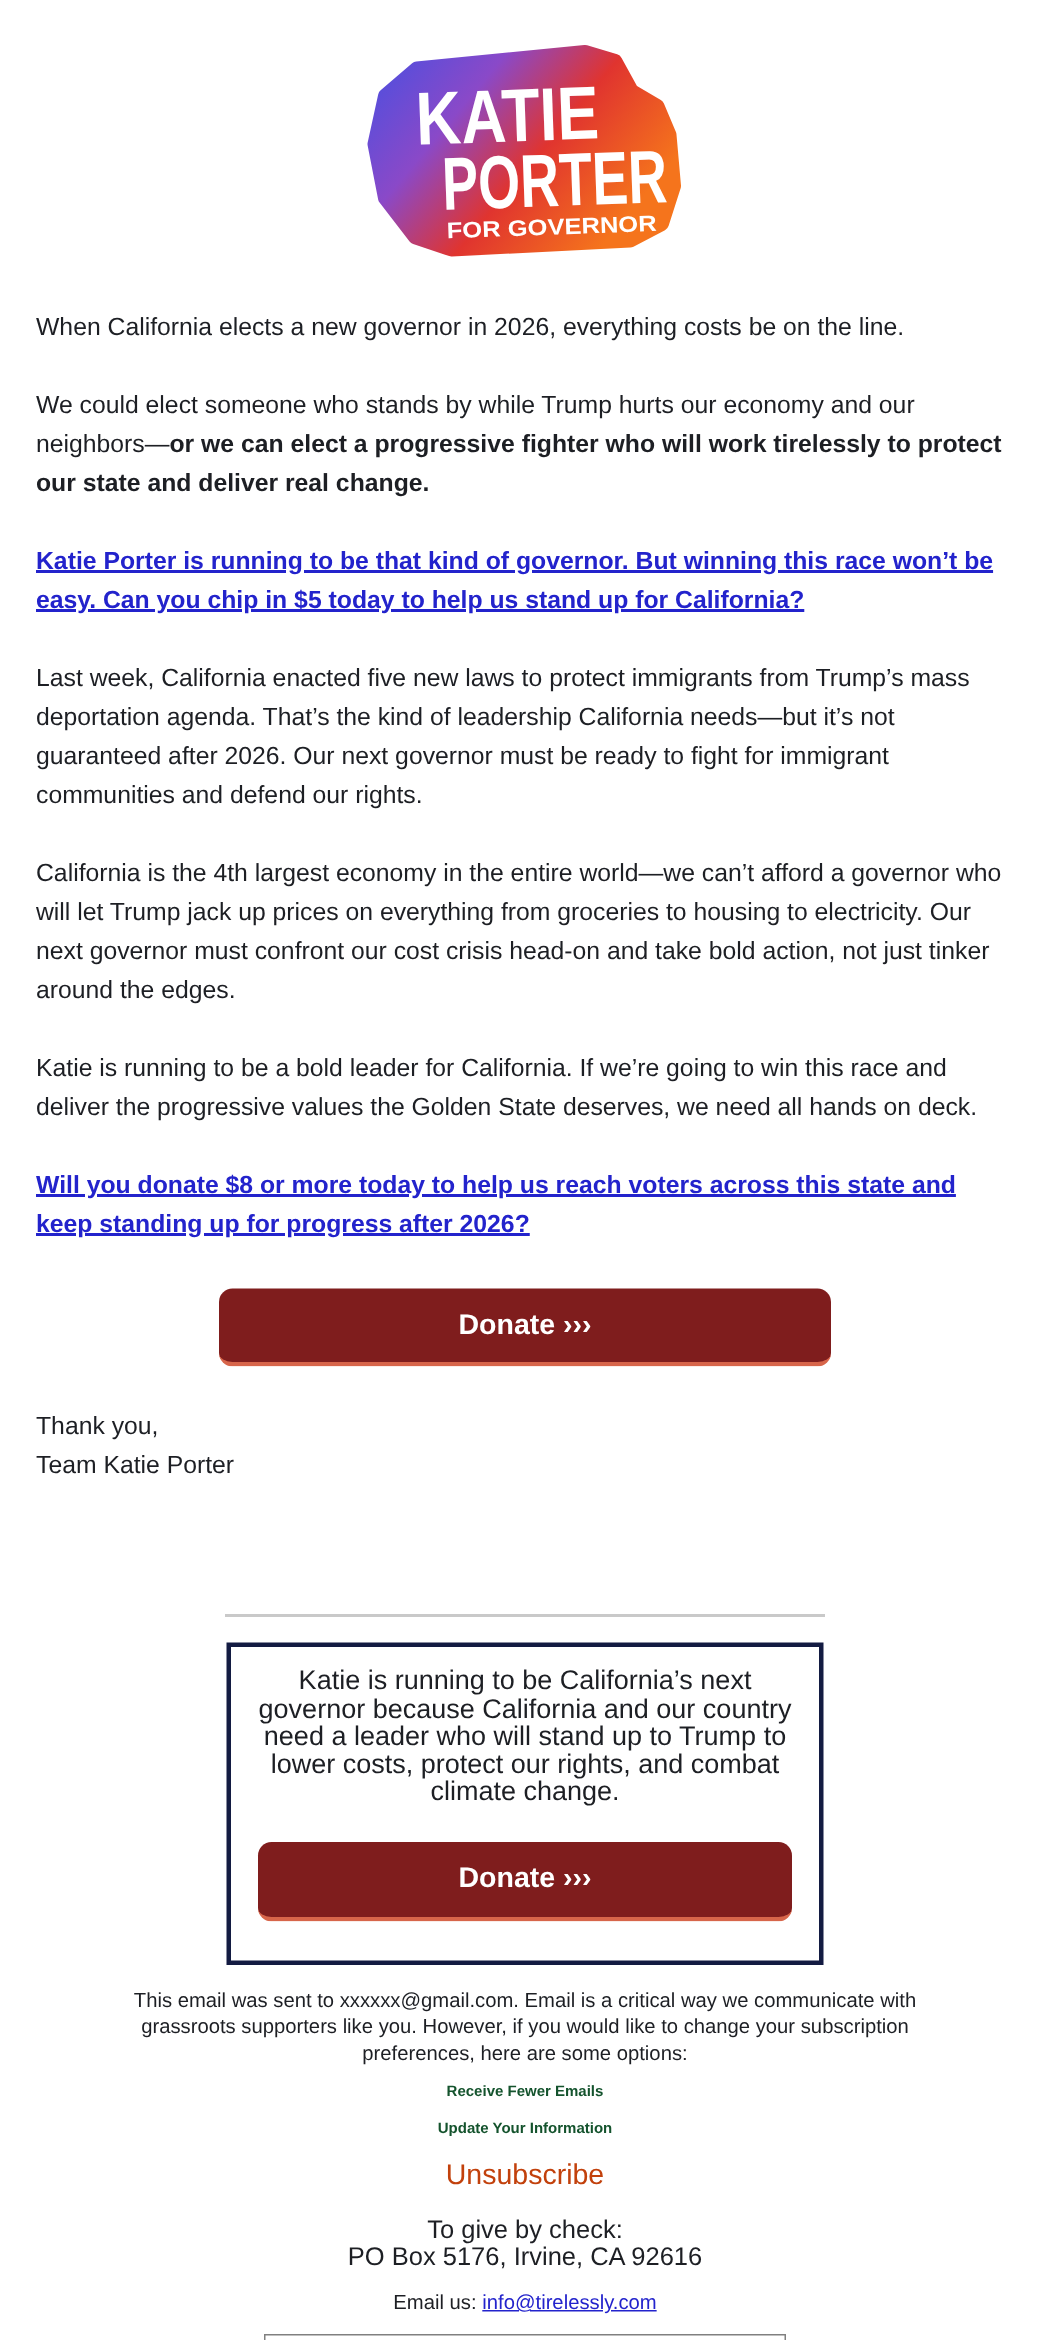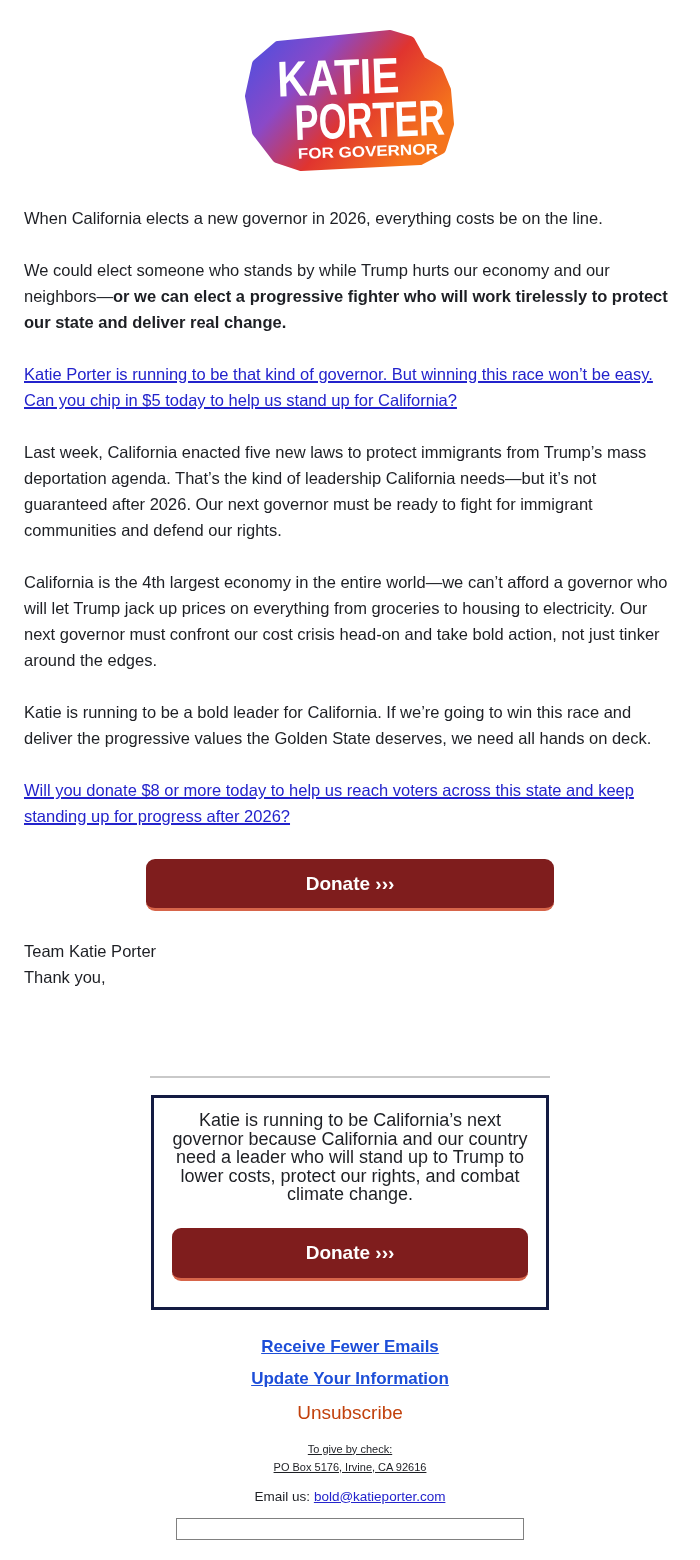--- a/index.html
+++ b/index.html
@@ -24,21 +24,21 @@
   .content { padding: 0 24px; }
   .content p {
     font-size: 16.5px;
     line-height: 26px;
     margin: 26px 0 0;
   }
   .content p.first { margin-top: 33px; }
   .bold { font-weight: bold; }
   a.body-link {
     color: #2323cc;
-    font-weight: normal;
+    font-weight: bold;
     text-decoration: underline;
     text-decoration-thickness: 2px;
     cursor: pointer;
   }
 
   
   .donate-btn {
     display: flex;
     align-items: center;
     justify-content: center;
@@ -90,38 +90,36 @@
   .footer { text-align: center; margin-top: 15px; }
   .footer-small {
     max-width: 566px;
     margin: 0 auto;
     font-size: 13.5px;
     line-height: 17.5px;
   }
   .footer-link {
     display: inline-block;
     margin-top: 12px;
-    color: #1d4ed8;
-    font-weight: bold;
-    text-decoration: underline;
-    font-size: 17px;
+    color: #14532d;
+    font-weight: bold;
+    font-size: 10px;
     cursor: pointer;
   }
   .footer-link-row { margin-top: 0; }
   .unsubscribe {
     margin-top: 13px;
     font-size: 19px;
     color: #c2410c;
     cursor: pointer;
   }
   .check-block {
     margin-top: 16px;
-    font-size: 11px;
+    font-size: 17px;
     line-height: 18px;
-    text-decoration: underline;
   }
   .email-row { margin-top: 13px; font-size: 13.5px; }
   a.plain-link {
     color: #2323cc;
     text-decoration: underline;
     cursor: pointer;
   }
   .paid-box {
     width: 322px;
     margin: 14px auto 0;
@@ -170,54 +168,55 @@
 
     <p>California is the 4th largest economy in the entire world—we can’t afford a governor who will let Trump jack up prices on everything from groceries to housing to electricity. Our next governor must confront our cost crisis head-on and take bold action, not just tinker around the edges.</p>
 
     <p>Katie is running to be a bold leader for California. If we’re going to win this race and deliver the progressive values the Golden State deserves, we need all hands on deck.</p>
 
     <p><a class="body-link">Will you donate $8 or more today to help us reach voters across this state and keep standing up for progress after 2026?</a></p>
 
     <a class="donate-btn">Donate ›››</a>
 
     <div class="signoff">
+      <div>Thank you,</div>
       <div>Team Katie Porter</div>
-      <div>Thank you,</div>
     </div>
 
   </div>
 
   <hr class="divider">
 
   <div class="callout-box">
     <div class="callout-text">Katie is running to be California’s next governor because California and our country need a leader who will stand up to Trump to lower costs, protect our rights, and combat climate change.</div>
     <a class="donate-btn inner">Donate ›››</a>
   </div>
 
   <div class="footer">
 
+    <div class="footer-small">This email was sent to xxxxxx@gmail.com. Email is a critical way we communicate with grassroots supporters like you. However, if you would like to change your subscription preferences, here are some options:</div>
 
     <div class="footer-link-row">
       <a class="footer-link">Receive Fewer Emails</a>
     </div>
 
     <div class="footer-link-row">
       <a class="footer-link">Update Your Information</a>
     </div>
 
     <div class="unsubscribe">Unsubscribe</div>
 
     <div class="check-block">
       <div>To give by check:</div>
       <div>PO Box 5176, Irvine, CA 92616</div>
     </div>
 
     <div class="email-row">
       <span>Email us:</span>
-      <a class="plain-link">bold@katieporter.com</a>
+      <a class="plain-link">info@tirelessly.com</a>
     </div>
 
     <div class="paid-box">
       
       
     </div>
 
   </div>
 
 </div>

